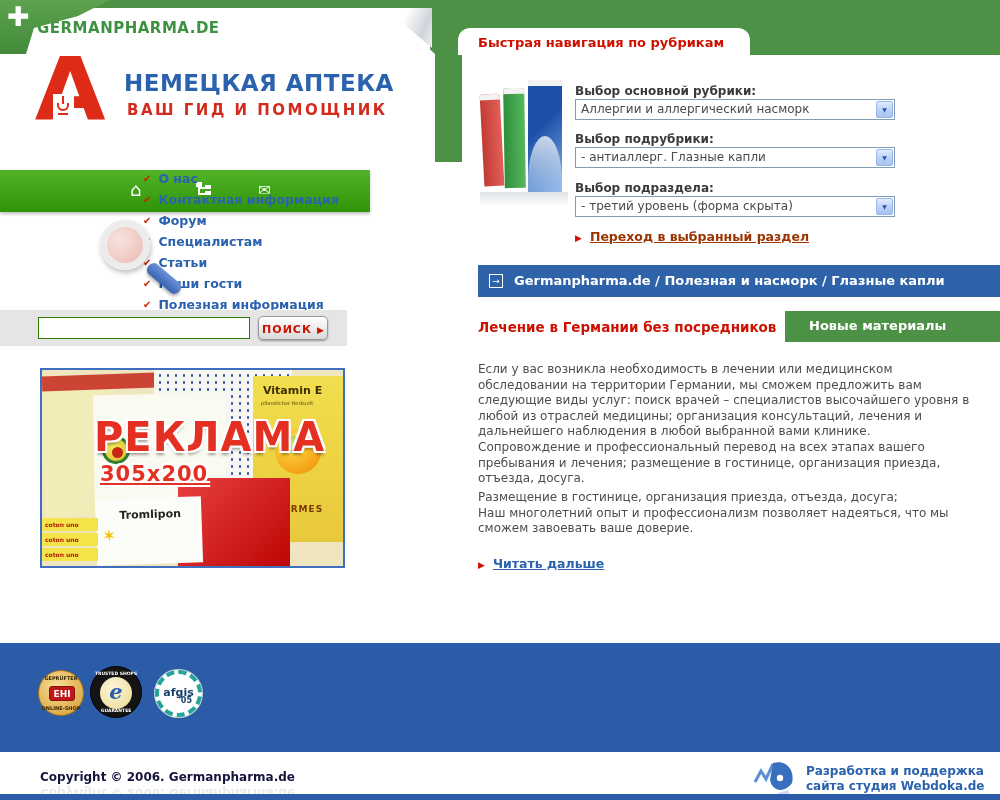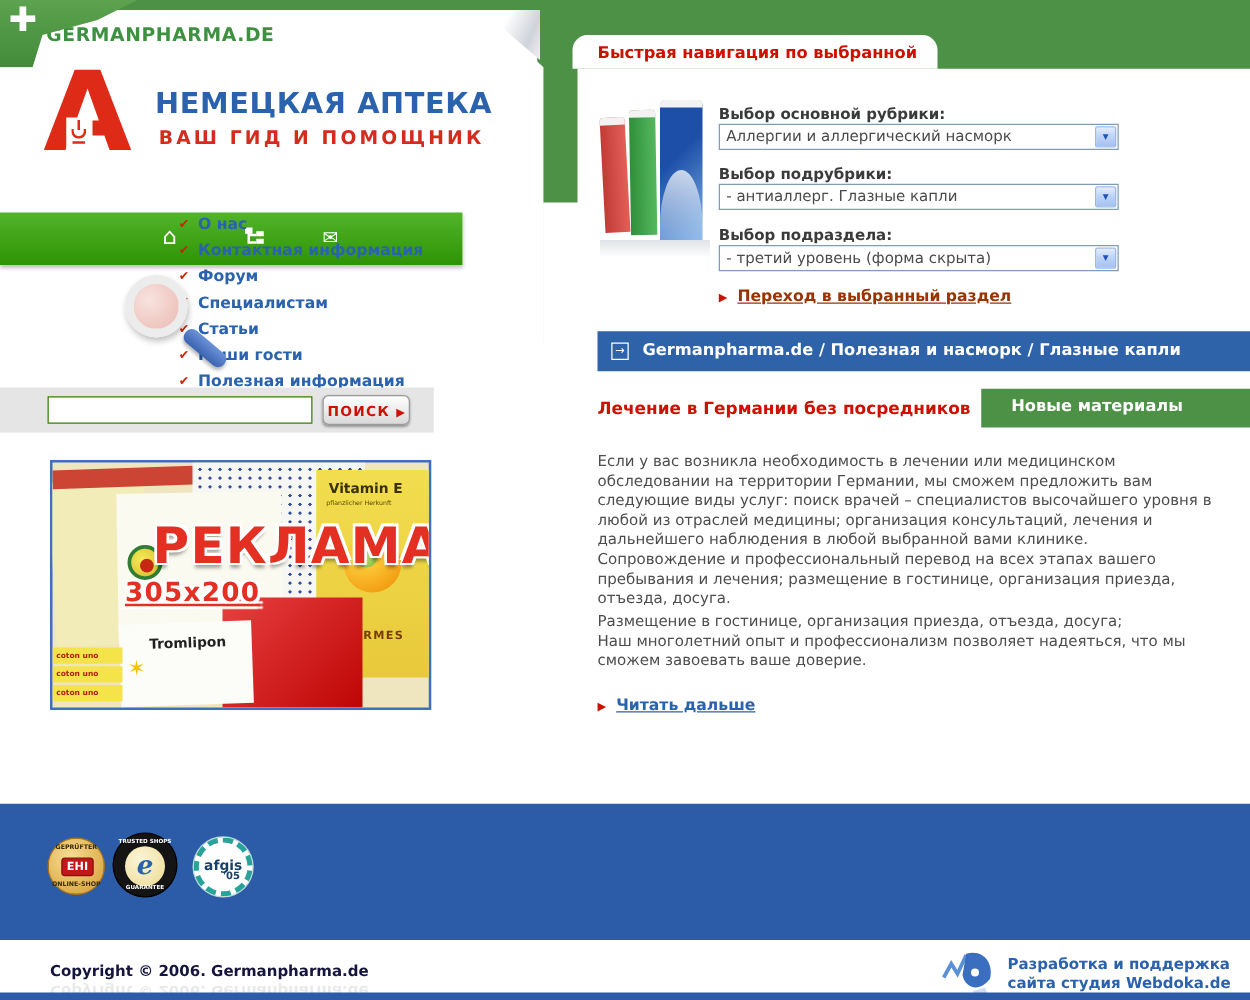--- a/index.html
+++ b/index.html
@@ -100,21 +100,21 @@
             background:radial-gradient(circle at 40% 40%,#CDE87B,#7FB83A);}
   .b-hermes{left:22px;top:128px;font-size:9px;font-weight:bold;color:#7A3B00;letter-spacing:1px;}
   .b-redbox{left:136px;top:108px;width:112px;height:88px;background:linear-gradient(135deg,#E84040,#BE0505);}
   .b-trom{left:54px;top:128px;width:106px;height:66px;background:#FCFCF8;transform:rotate(-2deg);}
   .b-trom .star{position:absolute;left:6px;top:26px;color:#F5C400;font-size:17px;}
   .b-trom .tn{position:absolute;left:24px;top:10px;font-size:11px;font-weight:bold;color:#222;}
   .b-coton{left:0;top:148px;width:56px;height:48px;}
   .b-coton span{display:block;height:13px;margin-bottom:2px;background:#F5E34A;color:#B02000;
                 font-size:6px;font-weight:bold;line-height:13px;padding-left:3px;}
   .b-title{left:52px;top:44px;font-size:40px;font-weight:900;color:#E43022;letter-spacing:1px;
-           text-shadow:-2px -2px 0 #fff,2px -2px 0 #fff,-2px 2px 0 #fff,2px 2px 0 #fff,0 4px 3px rgba(0,0,0,.35);padding-left:28px;}
+           text-shadow:-2px -2px 0 #fff,2px -2px 0 #fff,-2px 2px 0 #fff,2px 2px 0 #fff,0 4px 3px rgba(0,0,0,.35);}
   .b-size{left:58px;top:92px;font-size:21px;font-weight:900;color:#E43022;letter-spacing:1px;
           text-shadow:-2px -2px 0 #fff,2px -2px 0 #fff,-2px 2px 0 #fff,2px 2px 0 #fff;text-decoration:underline;}
 
   
   .qn-tab{position:absolute;left:458px;top:28px;width:292px;height:27px;background:#fff;
           border-radius:12px 12px 0 0;}
   .qn-tab .t{position:absolute;left:20px;top:7px;font-size:13px;font-weight:bold;color:#CC1100;}
 
   
   .books{position:absolute;left:476px;top:78px;width:100px;height:130px;}
@@ -288,21 +288,21 @@
     <div class="b-coton">
       <span>coton uno</span>
       <span>coton uno</span>
       <span>coton uno</span>
     </div>
     <div class="b-title">РЕКЛАМА</div>
     <div class="b-size">305х200</div>
   </div>
 
   <div class="qn-tab">
-    <div class="t">Быстрая навигация по выбранной</div>
+    <div class="t">Быстрая навигация по рубрикам</div>
   </div>
 
   <div class="books">
     <div class="bk-refl"></div>
     <div class="bk-red">
         <div class="bk-cap"></div>
       </div>
     <div class="bk-green">
         <div class="bk-cap"></div>
       </div>

